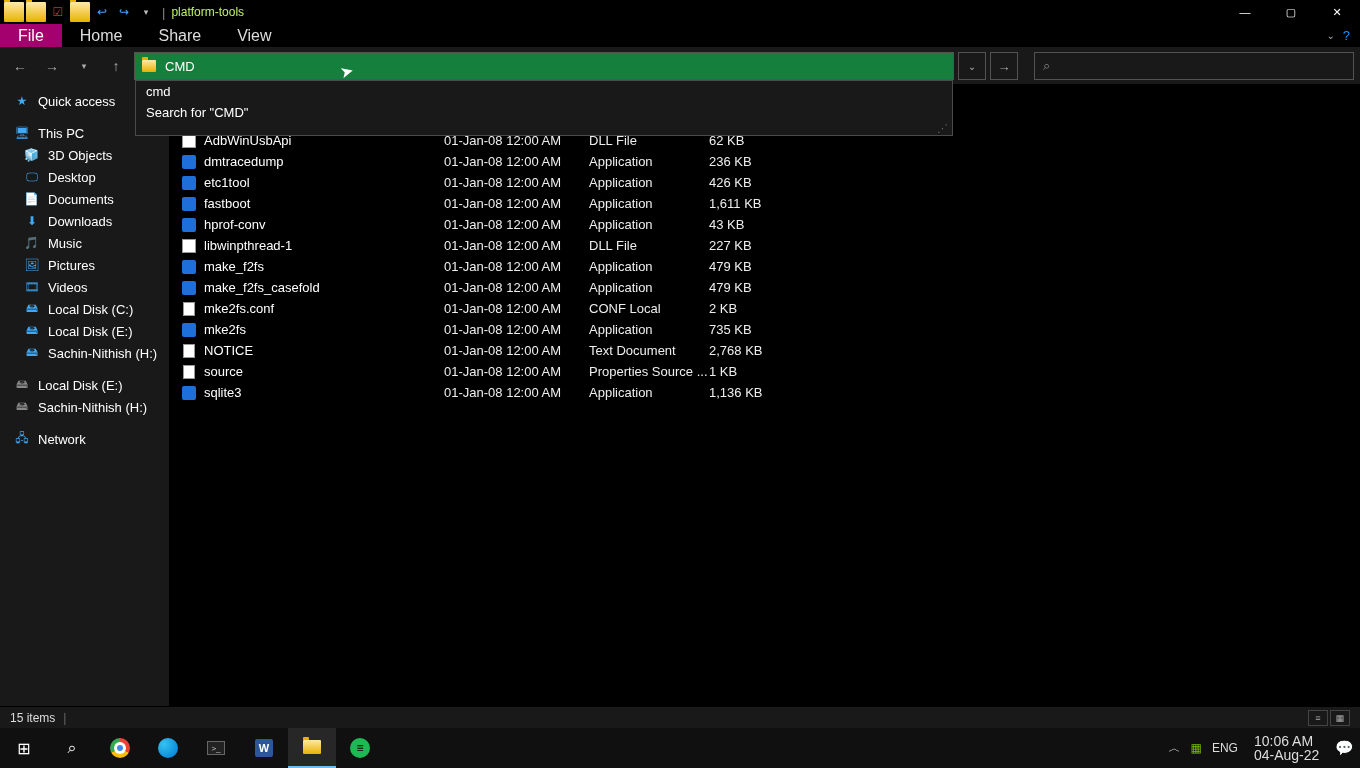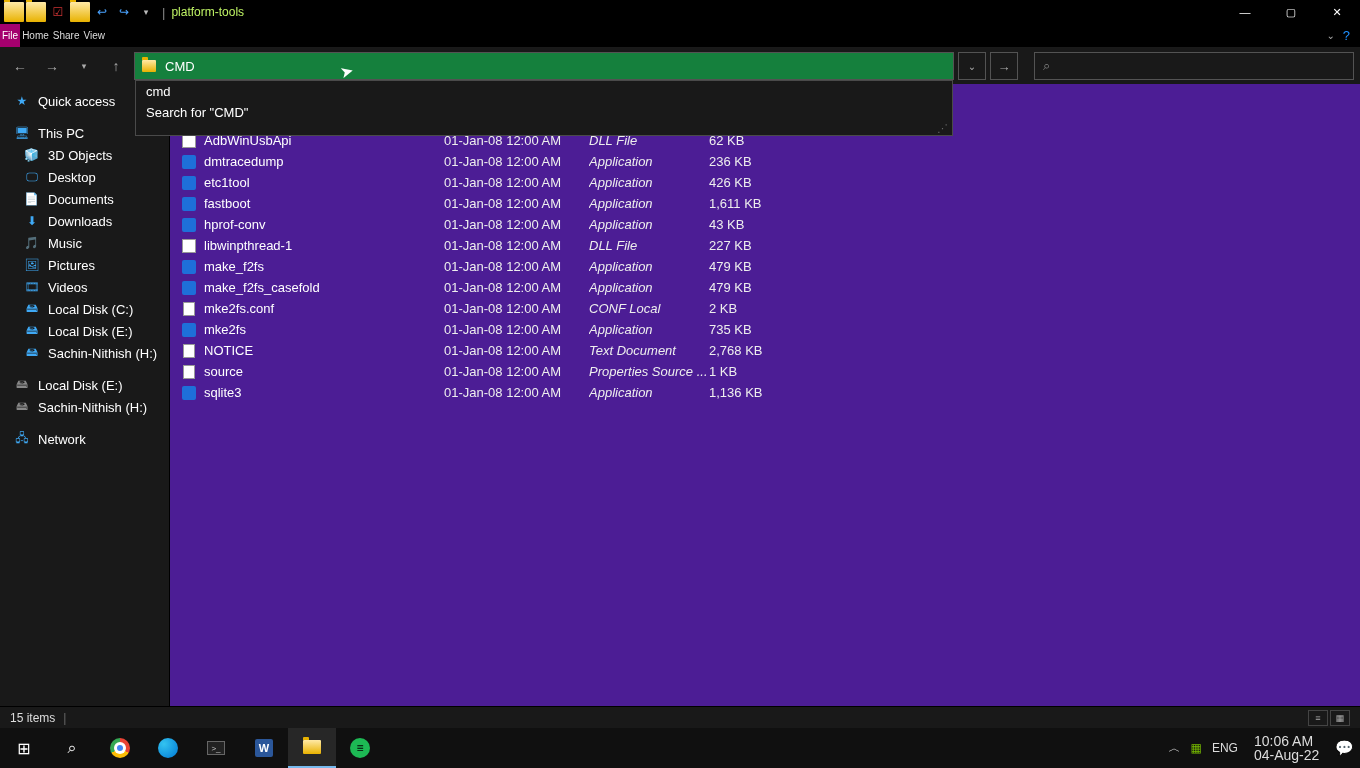--- a/index.html
+++ b/index.html
@@ -9,21 +9,21 @@
   .titlebar { height: 24px; background: #000; display: flex; align-items: center; }
   .titlebar .qat { display: flex; align-items: center; gap: 2px; padding-left: 4px; }
   .titlebar .qat span { width: 20px; height: 20px; display: flex; align-items: center; justify-content: center; font-size: 12px; color: #bbb; }
   .titlebar .sep { color: #888; margin: 0 6px; font-size: 13px; }
   .titlebar .title { font-size: 12px; color: #bef264; }
   .titlebar .wincontrols { margin-left: auto; display: flex; }
   .titlebar .wincontrols div { width: 46px; height: 24px; display: flex; align-items: center; justify-content: center; font-size: 11px; color: #fff; }
 
   
   .ribbon { height: 24px; background: #000; border-bottom: 1px solid #1a1a1a; display: flex; align-items: stretch; }
-  .ribbon .tab { padding: 0 2px; font-size: 10px; display: flex; align-items: center; color: #ddd; }
+  .ribbon .tab { padding: 0 18px; font-size: 16px; display: flex; align-items: center; color: #ddd; }
   .ribbon .tab.active { background: #a4006e; color: #fff; }
   .ribbon .right { margin-left: auto; display: flex; align-items: center; gap: 8px; padding-right: 10px; }
 
   
   .addrrow { height: 36px; background: #191919; display: flex; align-items: center; padding: 4px 6px; gap: 4px; }
   .navbtn { width: 28px; height: 28px; display: flex; align-items: center; justify-content: center; color: #aaa; font-size: 14px; }
   .addrwrap { flex: 1; position: relative; display: flex; align-items: center; background: #15803d; border: 1px solid #535353; height: 28px; max-width: 876px; }
   .addrwrap .foldericon { width: 20px; margin-left: 4px; display:flex; align-items:center; justify-content:center;}
   .addrwrap input { flex: 1; background: transparent; border: none; outline: none; color: #fff; font-size: 13px; padding: 0 6px; height: 100%; }
   .addrdrop { width: 28px; height: 28px; border:1px solid #535353; display:flex; align-items:center; justify-content:center; color:#aaa; font-size:10px;}
@@ -38,26 +38,26 @@
   .suggest .resize { text-align: right; font-size:11px; color:#666; padding: 0 4px 2px 0; line-height:10px;}
 
   
   .body { display:flex; height: calc(768px - 24px - 24px - 36px - 22px - 40px); background:#191919; }
   .navpane { width: 170px; background:#191919; border-right:1px solid #000; padding-top:6px; }
   .navitem { display:flex; align-items:center; gap:8px; padding: 3px 8px 3px 24px; font-size:13px; color:#fff; height:22px;}
   .navitem.head { padding-left:14px; }
   .navitem .icn { width:16px; height:16px; display:flex; align-items:center; justify-content:center; font-size:12px;}
   .navgroup-gap { height:10px; }
 
-  .filearea { flex:1; background:#4c1d95; padding-top:4px; position:relative;}
+  .filearea { flex:1; background:#000000; padding-top:4px; position:relative;}
   .filerow { display:flex; align-items:center; height:21px; font-size:13px; color:#fff; padding-left:10px; }
   .filerow .ficon { width:18px; display:flex; align-items:center; justify-content:center; margin-right:6px; font-size:12px;}
   .filerow .fname { width:240px; white-space:nowrap; overflow:hidden; text-overflow:ellipsis; }
   .filerow .fdate { width:145px; color:#eee; }
-  .filerow .ftype { width:120px; color:#eee; white-space:nowrap; overflow:hidden; text-overflow:ellipsis;font-style:italic;}
+  .filerow .ftype { width:120px; color:#eee; white-space:nowrap; overflow:hidden; text-overflow:ellipsis;}
   .filerow .fsize { width:70px; color:#eee; }
   .filerow.dim { color:#888; }
   .filerow.dim .fdate,.filerow.dim .ftype,.filerow.dim .fsize{color:#888;}
 
   
   .statusbar { height:22px; background:#191919; border-top:1px solid #000; display:flex; align-items:center; font-size:12px; color:#ddd; padding:0 10px;}
   .statusbar .sp { margin-left:8px; color:#666;}
   .statusbar .viewbtns { margin-left:auto; display:flex; gap:2px;}
   .statusbar .viewbtns div{ width:20px;height:16px;border:1px solid #444; display:flex;align-items:center;justify-content:center;font-size:9px;color:#aaa;}
 

